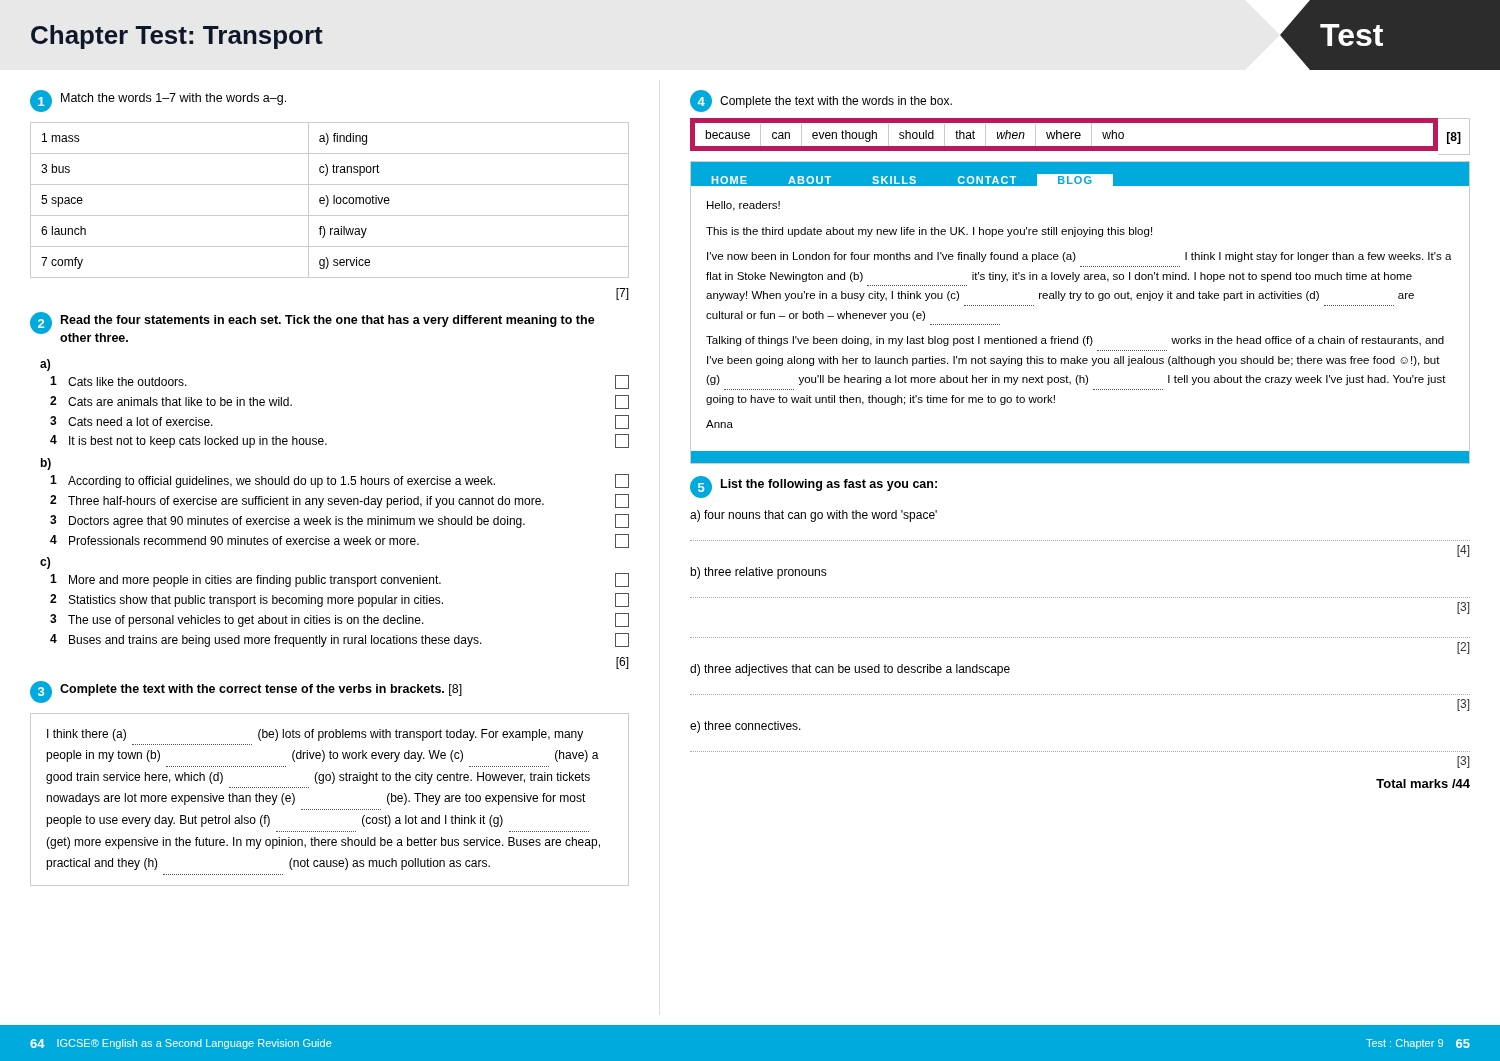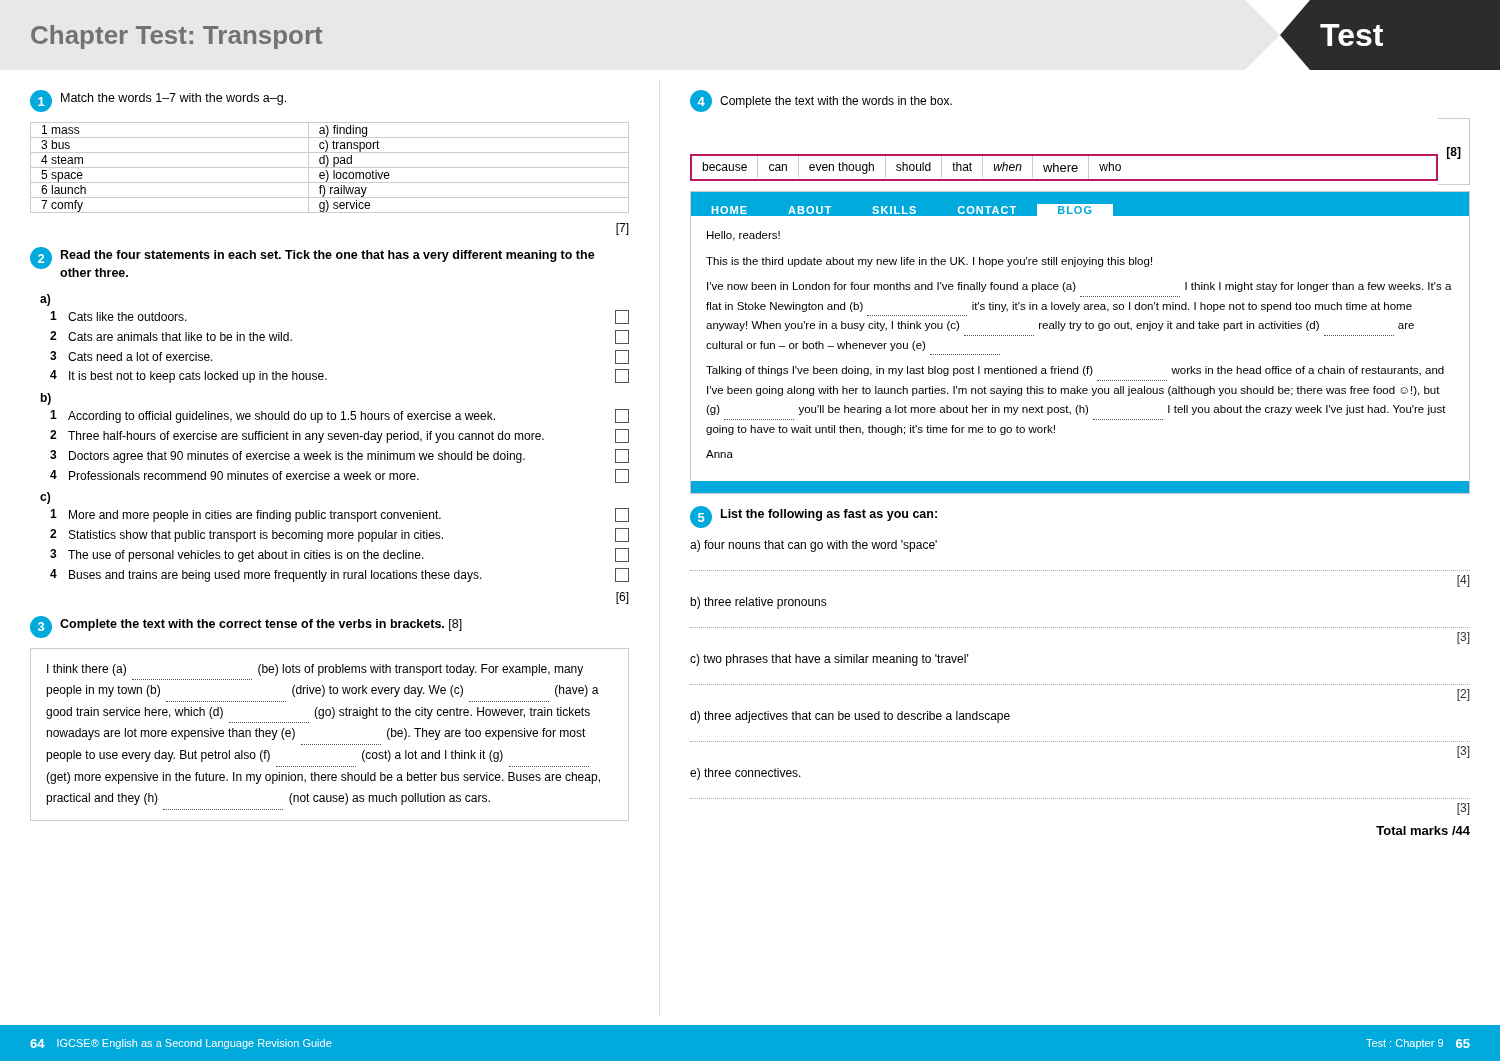--- a/index.html
+++ b/index.html
@@ -64,21 +64,21 @@
     .bold { font-weight: bold; }
 
     
     .q1-table {
       width: 100%;
       border-collapse: collapse;
       margin-bottom: 8px;
     }
     .q1-table td {
       border: 1px solid #ccc;
-      padding: 0 10px;
+      padding: 8px 10px;
       font-size: 12px;
       margin-top: 18px;
     }
     .q1-table td:first-child { width: 130px; }
     .q1-table td:last-child { width: 150px; }
 
     .marks-right {
       text-align: right;
       font-size: 12px;
       margin-bottom: 10px;
@@ -289,21 +289,21 @@
       display: flex;
       align-items: center;
       margin-bottom: 6px;
     }
   </style>
 </head>
 <body>
 
 <div class="header">
   <div style="background:#e8e8e8; display:flex; align-items:center; padding: 0 30px; flex:1; clip-path: polygon(0 0, calc(100% - 35px) 0, 100% 50%, calc(100% - 35px) 100%, 0 100%);">
-    <h1 style="font-size:26px; font-weight:bold; color:#737373;">Chapter Test: Transport</h1>
+    <h1 style="font-size:26px; font-weight:bold; color:#0f172a;">Chapter Test: Transport</h1>
   </div>
   <div style="background:#2c2c2c; display:flex; align-items:center; padding: 0 50px 0 40px; min-width:220px; clip-path: polygon(30px 0, 100% 0, 100% 100%, 30px 100%, 0 50%);">
     <h1 style="font-size:32px; font-weight:bold; color:#fff;">Test</h1>
   </div>
 </div>
 
 <div class="main">
 
   <div class="left-col">
 
@@ -314,24 +314,20 @@
       </div>
       <table class="q1-table">
         <tbody id="q1-tbody">
             <tr>
               <td>1 mass</td>
               <td>a)  finding</td>
             </tr>
             <tr>
               <td>3 bus</td>
               <td>c)  transport</td>
-            </tr>
-            <tr>
-              <td>4 steam</td>
-              <td>d)  pad</td>
             </tr>
             <tr>
               <td>5 space</td>
               <td>e)  locomotive</td>
             </tr>
             <tr>
               <td>6 launch</td>
               <td>f)  railway</td>
             </tr>
             <tr>
@@ -435,21 +431,21 @@
   </div>
 
   <div class="right-col">
 
     <div class="section-block">
       <div class="q4-header">
         <span class="section-num">4</span>
         <p>Complete the text with the words in the box.</p>
       </div>
       <div style="display:flex; align-items:stretch; margin-bottom:6px;">
-        <div class="word-box-row" style="flex:1; border:2px solid #be185d; display:flex; align-items:flex-start; flex-wrap:wrap;margin-top:36px;">
+        <div class="word-box-row" style="flex:1; border:5px solid #be185d; display:flex; align-items:flex-end; flex-wrap:wrap;">
           <span style="padding:4px 10px; border-right:1px solid #ccc; font-size:12px;">because</span>
           <span style="padding:4px 10px; border-right:1px solid #ccc; font-size:12px;">can</span>
           <span style="padding:4px 10px; border-right:1px solid #ccc; font-size:12px;">even though</span>
           <span style="padding:4px 10px; border-right:1px solid #ccc; font-size:12px;">should</span>
           <span style="padding:4px 10px; border-right:1px solid #ccc; font-size:12px;">that</span>
           <span style="padding:4px 10px; border-right:1px solid #ccc; font-size:12px;font-style:italic;">when</span>
           <span style="padding:4px 10px; border-right:1px solid #ccc; font-size:13px;">where</span>
           <span style="padding:4px 10px; font-size:12px;">who</span>
         </div>
         <div style="font-weight:bold; font-size:12px; padding: 4px 8px; border:1px solid #ccc; border-left:none; display:flex; align-items:center;">[8]</div>
@@ -489,21 +485,20 @@
     <div class="label">a)  four nouns that can go with the word 'space'</div>
     <div class="answer-line"></div>
     <div class="marks-line">[4]</div>
   </div>
           <div class="q5-item">
     <div class="label">b)  three relative pronouns</div>
     <div class="answer-line"></div>
     <div class="marks-line">[3]</div>
   </div>
           <div class="q5-item">
-    <div class="label">c)  two phrases that have a similar meaning to 'travel'</div>
     <div class="answer-line"></div>
     <div class="marks-line">[2]</div>
   </div>
           <div class="q5-item">
     <div class="label">d)  three adjectives that can be used to describe a landscape</div>
     <div class="answer-line"></div>
     <div class="marks-line">[3]</div>
   </div>
           <div class="q5-item">
     <div class="label">e)  three connectives.</div>

